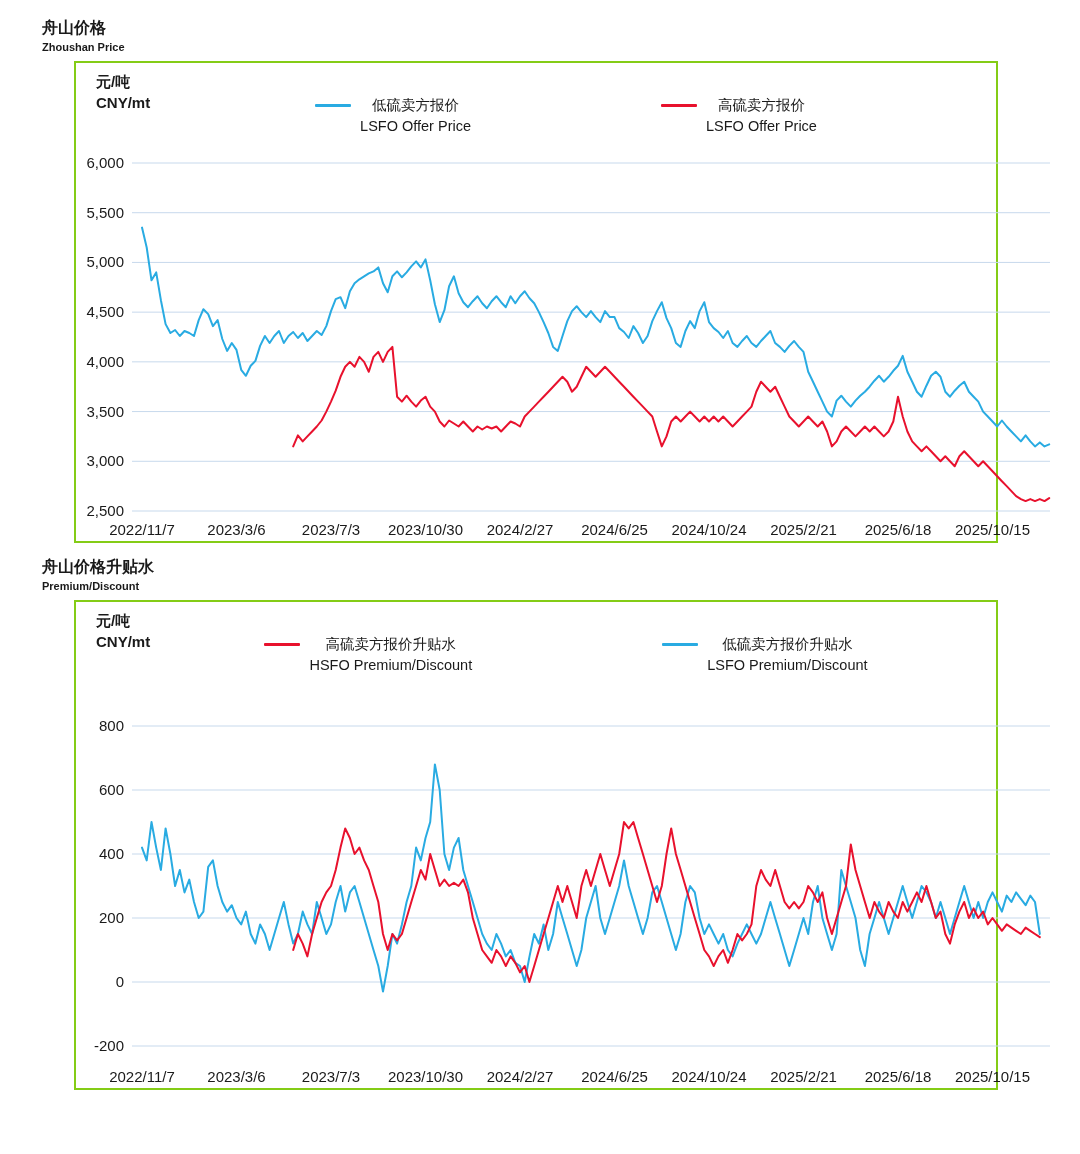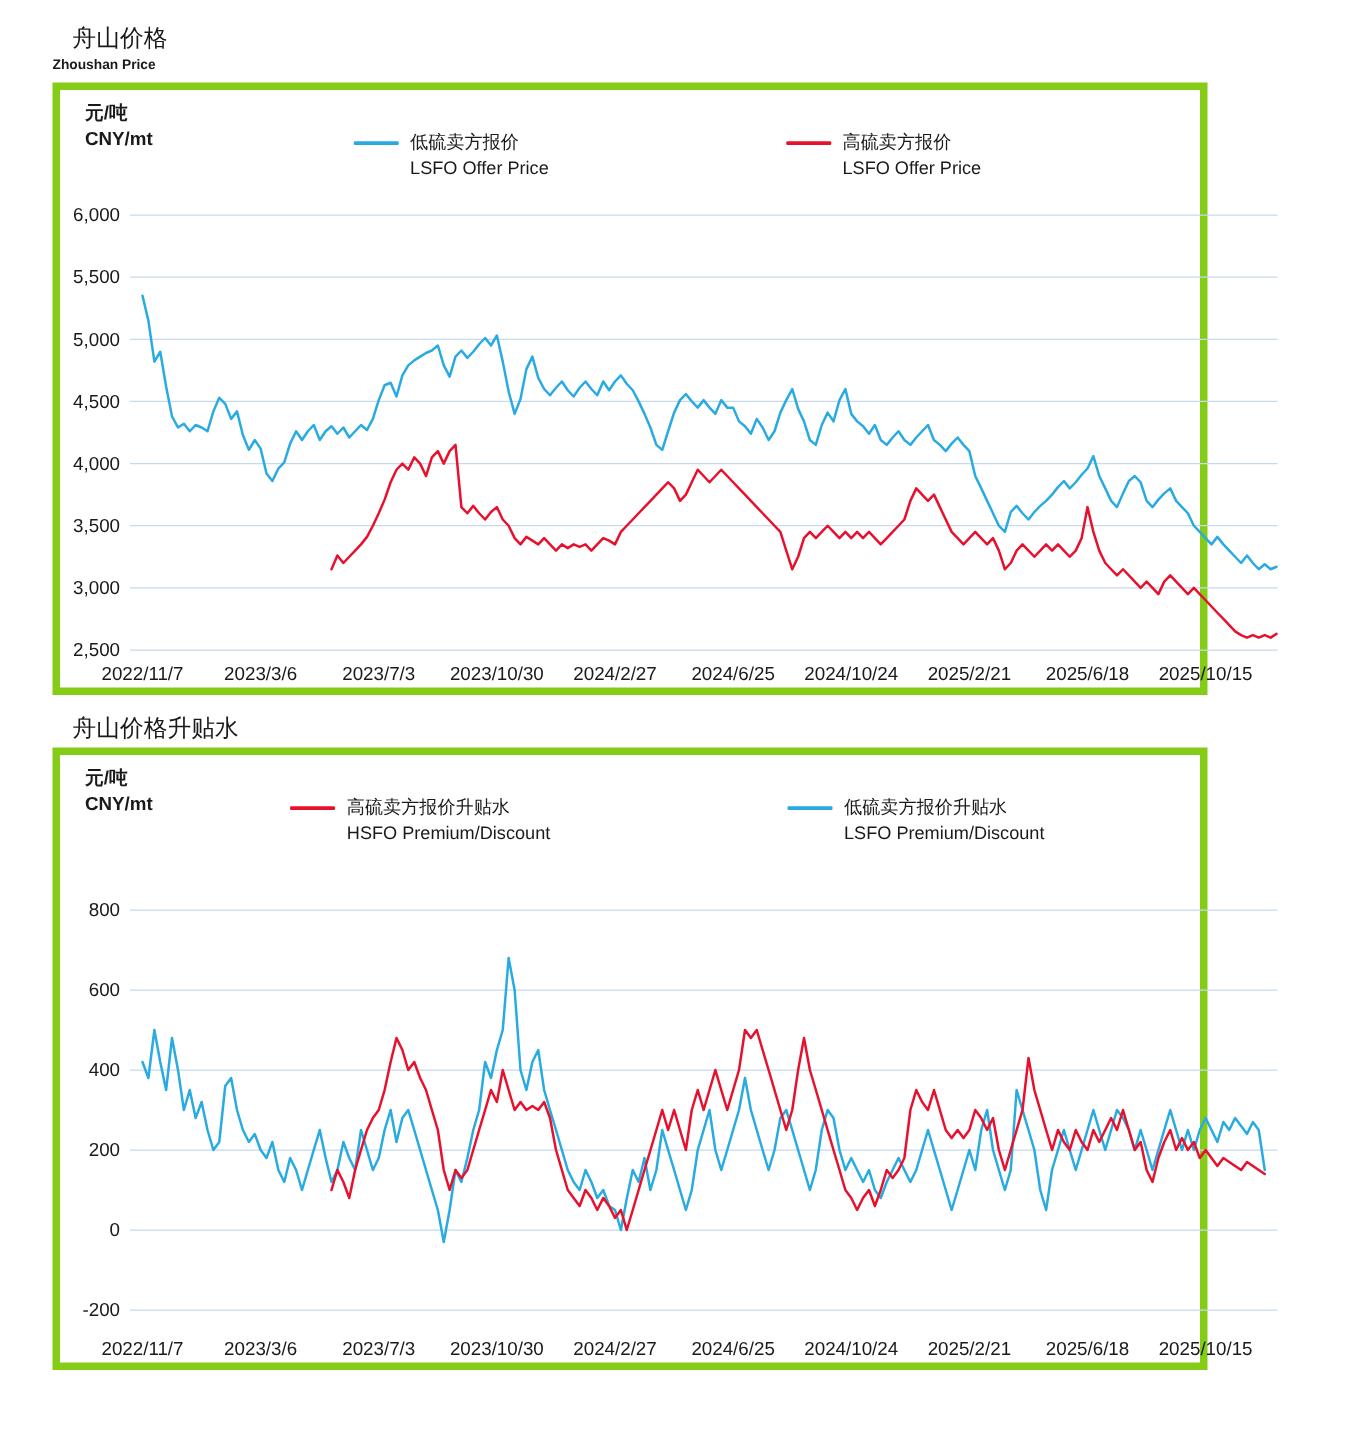--- a/index.html
+++ b/index.html
@@ -4,31 +4,31 @@
 <style>
   html,body{margin:0;padding:0;background:#ffffff;}
   body{
     width:1080px;height:1154px;
     font-family:"Liberation Sans","DejaVu Sans",sans-serif;
     color:#1a1a1a;
     -webkit-font-smoothing:antialiased;
   }
   .page{padding:10px 0 0 0;}
   .chart-block{margin:0 40px 14px 42px;}
-  .block-title-cn{font-size:19px;font-weight:normal;margin:8px 0 2px 16px;}
+  .block-title-cn{font-size:16px;font-weight:bold;margin:8px 0 2px 0;}
   .block-title-en{font-size:11px;font-weight:bold;margin:0 0 8px 0;}
   .panel{
-    width:924px;border:6px solid #84cc16;background:#ffffff;
-    box-sizing:border-box;position:relative;
+    width:924px;border:2px solid #84cc16;background:#ffffff;
+    box-sizing:border-box;position:relative;margin-left:32px;
   }
   .panel-header{position:relative;height:86px;}
   .panel-2 .panel-header{height:94px;}
   .unit{position:absolute;left:20px;top:8px;font-size:15px;font-weight:bold;line-height:21px;}
   .legend{display:flex;justify-content:center;gap:190px;padding-top:32px;margin-left:60px;}
-  .legend-item{display:flex;align-items:flex-start;gap:9px;}
+  .legend-item{display:flex;align-items:flex-start;gap:9px;text-align:center;}
   .swatch{display:inline-block;width:36px;height:3px;margin-top:9px;border-radius:1px;background:#999;}
   .legend-text{font-size:14.5px;line-height:21px;}
   .legend-line{display:block;}
   svg{display:block;}
   svg text{font-family:"Liberation Sans","DejaVu Sans",sans-serif;}
 </style>
 </head>
 <body>
 
 <div class="page">
@@ -88,20 +88,21 @@
           <text x="822" y="386" text-anchor="middle" font-size="15" fill="#1a1a1a">2025/6/18</text>
           <text x="916.5" y="386" text-anchor="middle" font-size="15" fill="#1a1a1a">2025/10/15</text>
           <polyline points="66.0,78.6 70.7,98.5 75.5,131.3 80.2,123.4 84.9,151.2 89.6,175.1 94.4,184.0 99.1,181.0 103.8,187.0 108.5,182.0 113.3,184.0 118.0,187.0 122.7,171.1 127.4,160.2 132.2,165.1 136.9,177.1 141.6,171.1 146.3,190.0 151.1,201.9 155.8,194.0 160.5,200.9 165.2,220.8 169.9,226.8 174.7,216.8 179.4,211.9 184.1,196.9 188.9,187.0 193.6,194.0 198.3,187.0 203.0,182.0 207.8,194.0 212.5,187.0 217.2,183.0 221.9,189.0 226.7,184.0 231.4,192.0 236.1,187.0 240.8,182.0 245.6,186.0 250.3,177.1 255.0,162.1 259.7,150.2 264.5,148.2 269.2,159.2 273.9,142.3 278.6,134.3 283.4,130.3 288.1,127.3 292.8,124.4 297.5,122.4 302.3,118.4 307.0,134.3 311.7,143.3 316.4,127.3 321.1,122.4 325.9,128.3 330.6,123.4 335.3,117.4 340.1,112.4 344.8,118.4 349.5,110.4 354.2,131.3 358.9,155.2 363.7,173.1 368.4,161.2 373.1,137.3 377.9,127.3 382.6,144.3 387.3,153.2 392.0,158.2 396.8,152.2 401.5,147.2 406.2,154.2 410.9,159.2 415.7,152.2 420.4,147.2 425.1,153.2 429.8,158.2 434.6,147.2 439.3,154.2 444.0,147.2 448.7,142.3 453.5,149.2 458.2,154.2 462.9,163.1 467.6,173.1 472.3,184.0 477.1,197.9 481.8,201.9 486.5,187.0 491.3,172.1 496.0,162.1 500.7,157.2 505.4,163.1 510.2,168.1 514.9,162.1 519.6,168.1 524.3,173.1 529.0,162.1 533.8,168.1 538.5,168.1 543.2,179.1 548.0,183.0 552.7,189.0 557.4,177.1 562.1,184.0 566.9,194.0 571.6,187.0 576.3,172.1 581.0,162.1 585.8,153.2 590.5,169.1 595.2,179.1 599.9,194.0 604.6,197.9 609.4,182.0 614.1,172.1 618.8,179.1 623.6,162.1 628.3,153.2 633.0,173.1 637.7,179.1 642.5,183.0 647.2,189.0 651.9,182.0 656.6,194.0 661.4,197.9 666.1,192.0 670.8,187.0 675.5,194.0 680.3,197.9 685.0,192.0 689.7,187.0 694.4,182.0 699.1,194.0 703.9,197.9 708.6,202.9 713.3,196.9 718.1,192.0 722.8,197.9 727.5,202.9 732.2,222.8 737.0,232.7 741.7,242.7 746.4,252.6 751.1,262.6 755.9,267.5 760.6,251.6 765.3,246.7 770.0,252.6 774.8,257.6 779.5,251.6 784.2,246.7 788.9,242.7 793.6,237.7 798.4,231.7 803.1,226.8 807.8,232.7 812.6,227.8 817.3,221.8 822.0,216.8 826.7,206.9 831.4,222.8 836.2,232.7 840.9,242.7 845.6,247.7 850.4,236.7 855.1,226.8 859.8,222.8 864.5,227.8 869.3,242.7 874.0,247.7 878.7,241.7 883.4,236.7 888.2,232.7 892.9,242.7 897.6,247.7 902.3,252.6 907.1,262.6 911.8,267.5 916.5,272.5 921.2,277.5 925.9,271.5 930.7,277.5 935.4,282.5 940.1,287.4 944.9,292.4 949.6,286.4 954.3,292.4 959.0,297.4 963.8,293.4 968.5,297.4 973.2,295.4" fill="none" stroke="#29abe2" stroke-width="2" stroke-linejoin="round" stroke-linecap="round"></polyline>
           <polyline points="217.2,297.4 221.9,286.4 226.7,292.4 231.4,287.4 236.1,282.5 240.8,277.5 245.6,271.5 250.3,262.6 255.0,252.6 259.7,241.7 264.5,227.8 269.2,217.8 273.9,212.9 278.6,217.8 283.4,207.9 288.1,212.9 292.8,222.8 297.5,207.9 302.3,202.9 307.0,212.9 311.7,202.9 316.4,197.9 321.1,247.7 325.9,252.6 330.6,246.7 335.3,252.6 340.1,257.6 344.8,251.6 349.5,247.7 354.2,257.6 358.9,262.6 363.7,272.5 368.4,277.5 373.1,271.5 377.9,274.5 382.6,277.5 387.3,272.5 392.0,277.5 396.8,282.5 401.5,277.5 406.2,280.5 410.9,277.5 415.7,279.5 420.4,277.5 425.1,282.5 429.8,277.5 434.6,272.5 439.3,274.5 444.0,277.5 448.7,267.5 453.4,262.6 458.2,257.6 462.9,252.6 467.6,247.7 472.4,242.7 477.1,237.7 481.8,232.7 486.5,227.8 491.3,232.7 496.0,242.7 500.7,237.7 505.4,227.8 510.2,217.8 514.9,222.8 519.6,227.8 524.3,222.8 529.0,217.8 533.8,222.8 538.5,227.8 543.2,232.7 548.0,237.7 552.7,242.7 557.4,247.7 562.1,252.6 566.9,257.6 571.6,262.6 576.3,267.5 581.0,282.5 585.8,297.4 590.5,287.4 595.2,272.5 599.9,267.5 604.7,272.5 609.4,267.5 614.1,262.6 618.8,267.5 623.6,272.5 628.3,267.5 633.0,272.5 637.7,267.5 642.4,272.5 647.2,267.5 651.9,272.5 656.6,277.5 661.4,272.5 666.1,267.5 670.8,262.6 675.5,257.6 680.3,242.7 685.0,232.7 689.7,237.7 694.4,242.7 699.2,237.7 703.9,247.7 708.6,257.6 713.3,267.5 718.1,272.5 722.8,277.5 727.5,272.5 732.2,267.5 736.9,272.5 741.7,277.5 746.4,272.5 751.1,282.5 755.9,297.4 760.6,292.4 765.3,282.5 770.0,277.5 774.8,282.5 779.5,287.4 784.2,282.5 788.9,277.5 793.7,282.5 798.4,277.5 803.1,282.5 807.8,287.4 812.6,282.5 817.3,272.5 822.0,247.7 826.7,267.5 831.4,282.5 836.2,292.4 840.9,297.4 845.6,302.3 850.4,297.4 855.1,302.3 859.8,307.3 864.5,312.3 869.3,307.3 874.0,312.3 878.7,317.3 883.4,307.3 888.2,302.3 892.9,307.3 897.6,312.3 902.3,317.3 907.1,312.3 911.8,317.3 916.5,322.2 921.2,327.2 925.9,332.2 930.7,337.1 935.4,342.1 940.1,347.1 944.9,350.1 949.6,352.1 954.3,350.1 959.0,352.1 963.8,350.1 968.5,352.1 973.2,349.1" fill="none" stroke="#e8112d" stroke-width="2" stroke-linejoin="round" stroke-linecap="round"></polyline>
         </svg>
     </div>
   </section>
 
   <section class="chart-block">
     <div class="block-title-cn">舟山价格升贴水</div>
+    <div class="block-title-en">Premium/Discount</div>
 
     <div class="panel panel-2" id="panel-1">
       <div class="panel-header">
         <div class="unit">
           <div>元/吨</div>
           <div>CNY/mt</div>
         </div>
         <div class="legend">
           <div class="legend-item">
             <span class="swatch" style="background: rgb(232, 17, 45);"></span>

